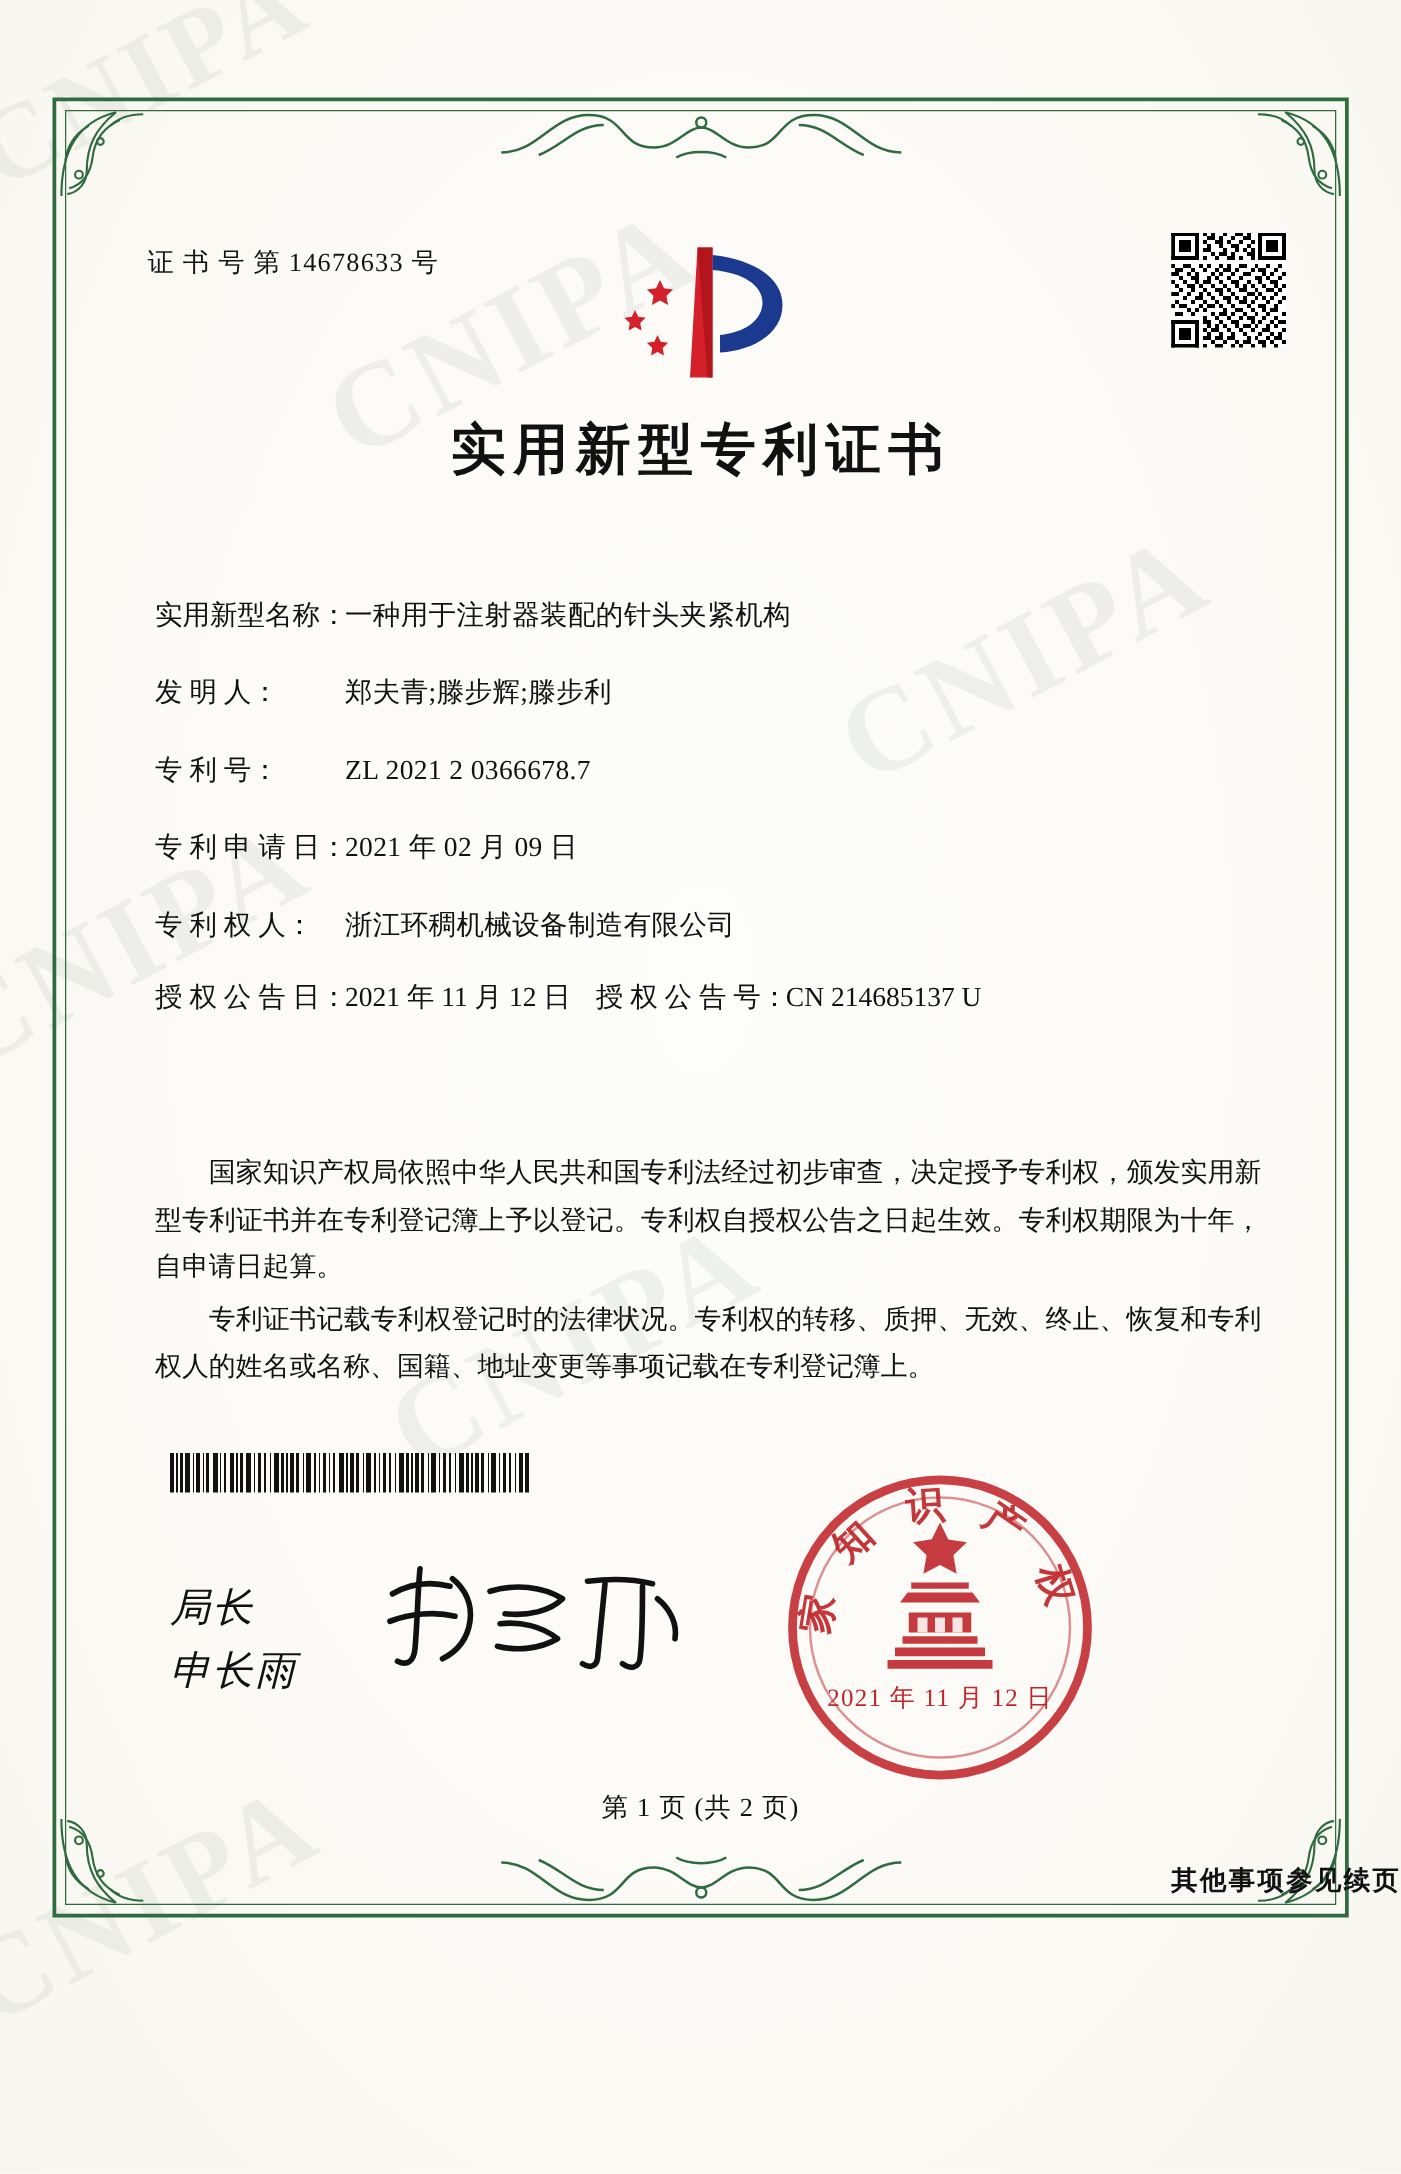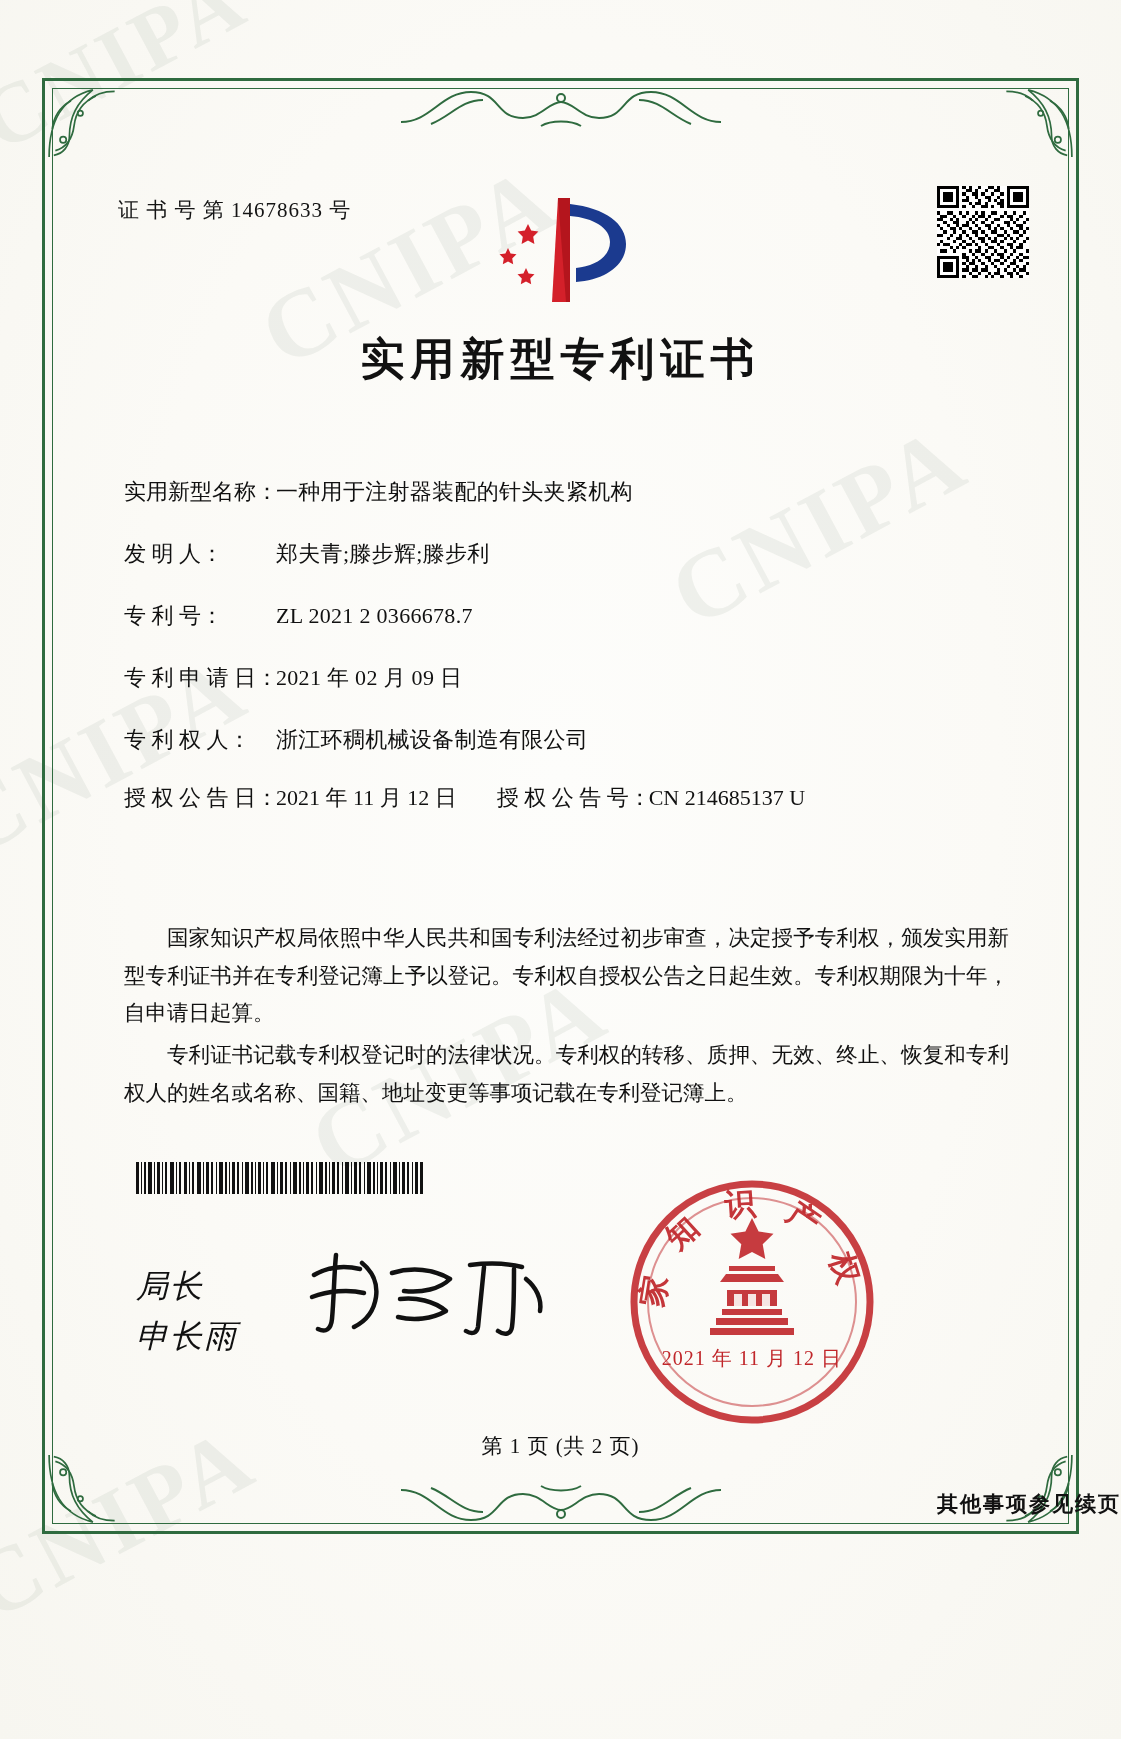--- a/index.html
+++ b/index.html
@@ -154,21 +154,21 @@
     white-space: nowrap;
   }
   .field-value {
     flex: 1 1 auto;
     letter-spacing: 0.3px;
   }
   .field-row.two-col {
     justify-content: flex-start;
   }
   .col-b {
-    margin-left: 40px;
+    margin-left: 20px;
     display: flex;
     align-items: flex-start;
   }
   .col-b .field-label { width: 152px; }
 
   
   .paras {
     position: absolute;
     left: 124px;
     right: 112px;

